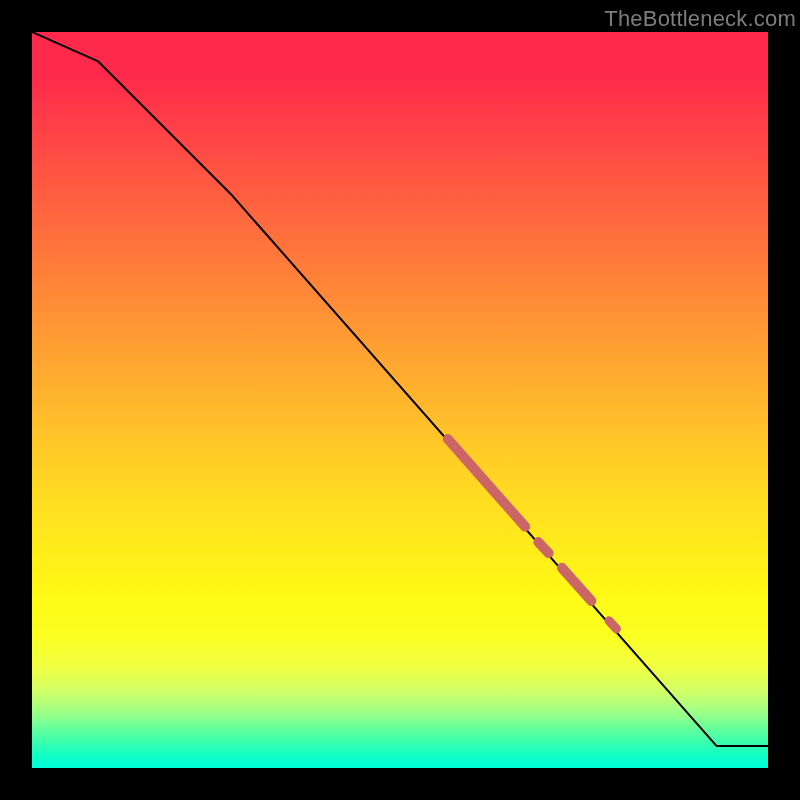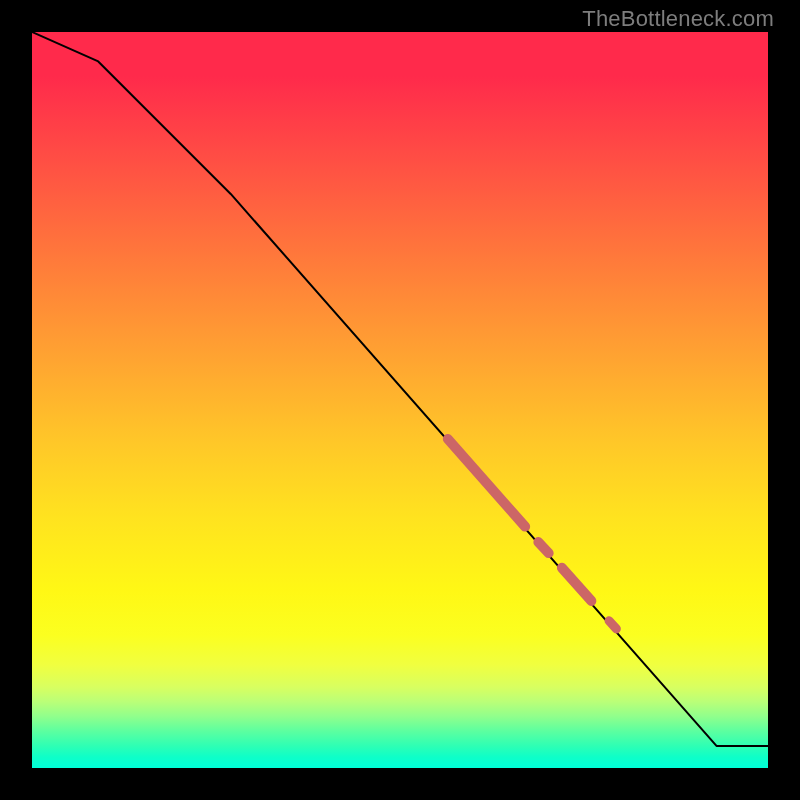--- a/index.html
+++ b/index.html
@@ -49,21 +49,21 @@
       #00ffd8 100%
     );
   }
   .svg-layer {
     position: absolute;
     inset: 0;
   }
   .watermark {
     position: absolute;
     top: 6px;
-    right: 26px;
+    right: 4px;
     color: #7d7d7d;
     font-size: 22px;
     font-weight: 500;
     letter-spacing: 0.2px;
     user-select: none;
   }
 </style>
 </head>
 <body>
 

